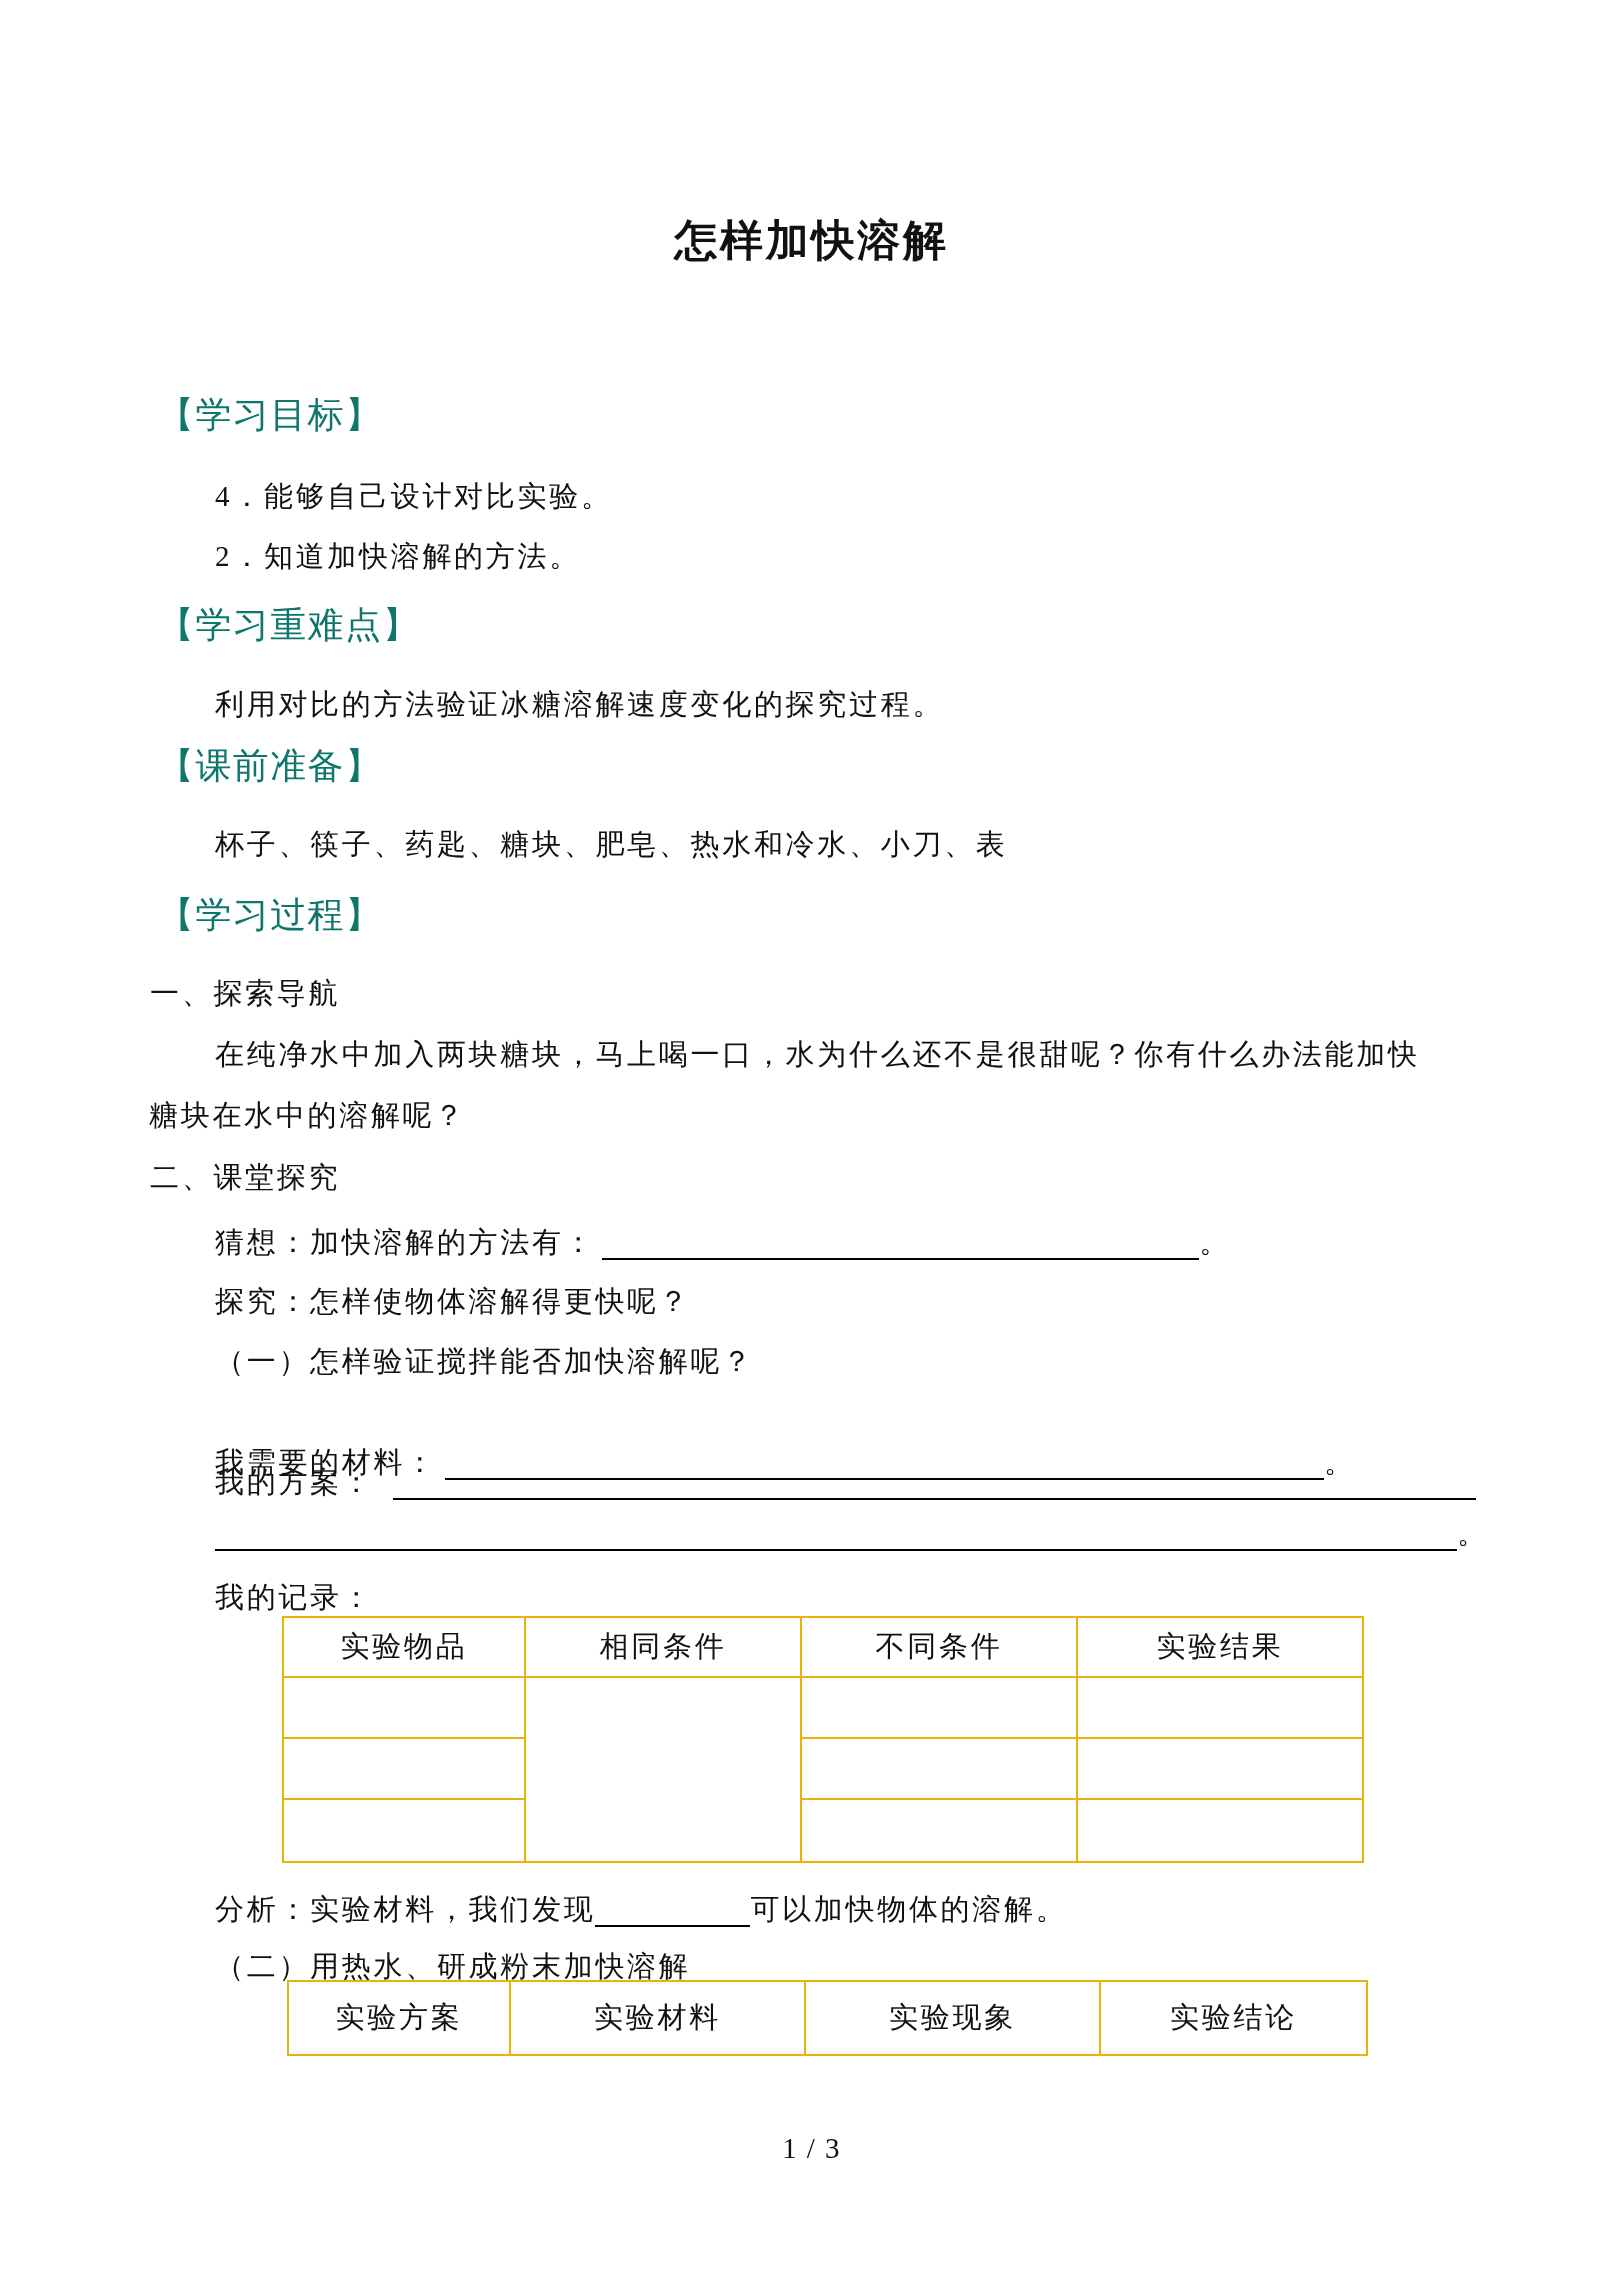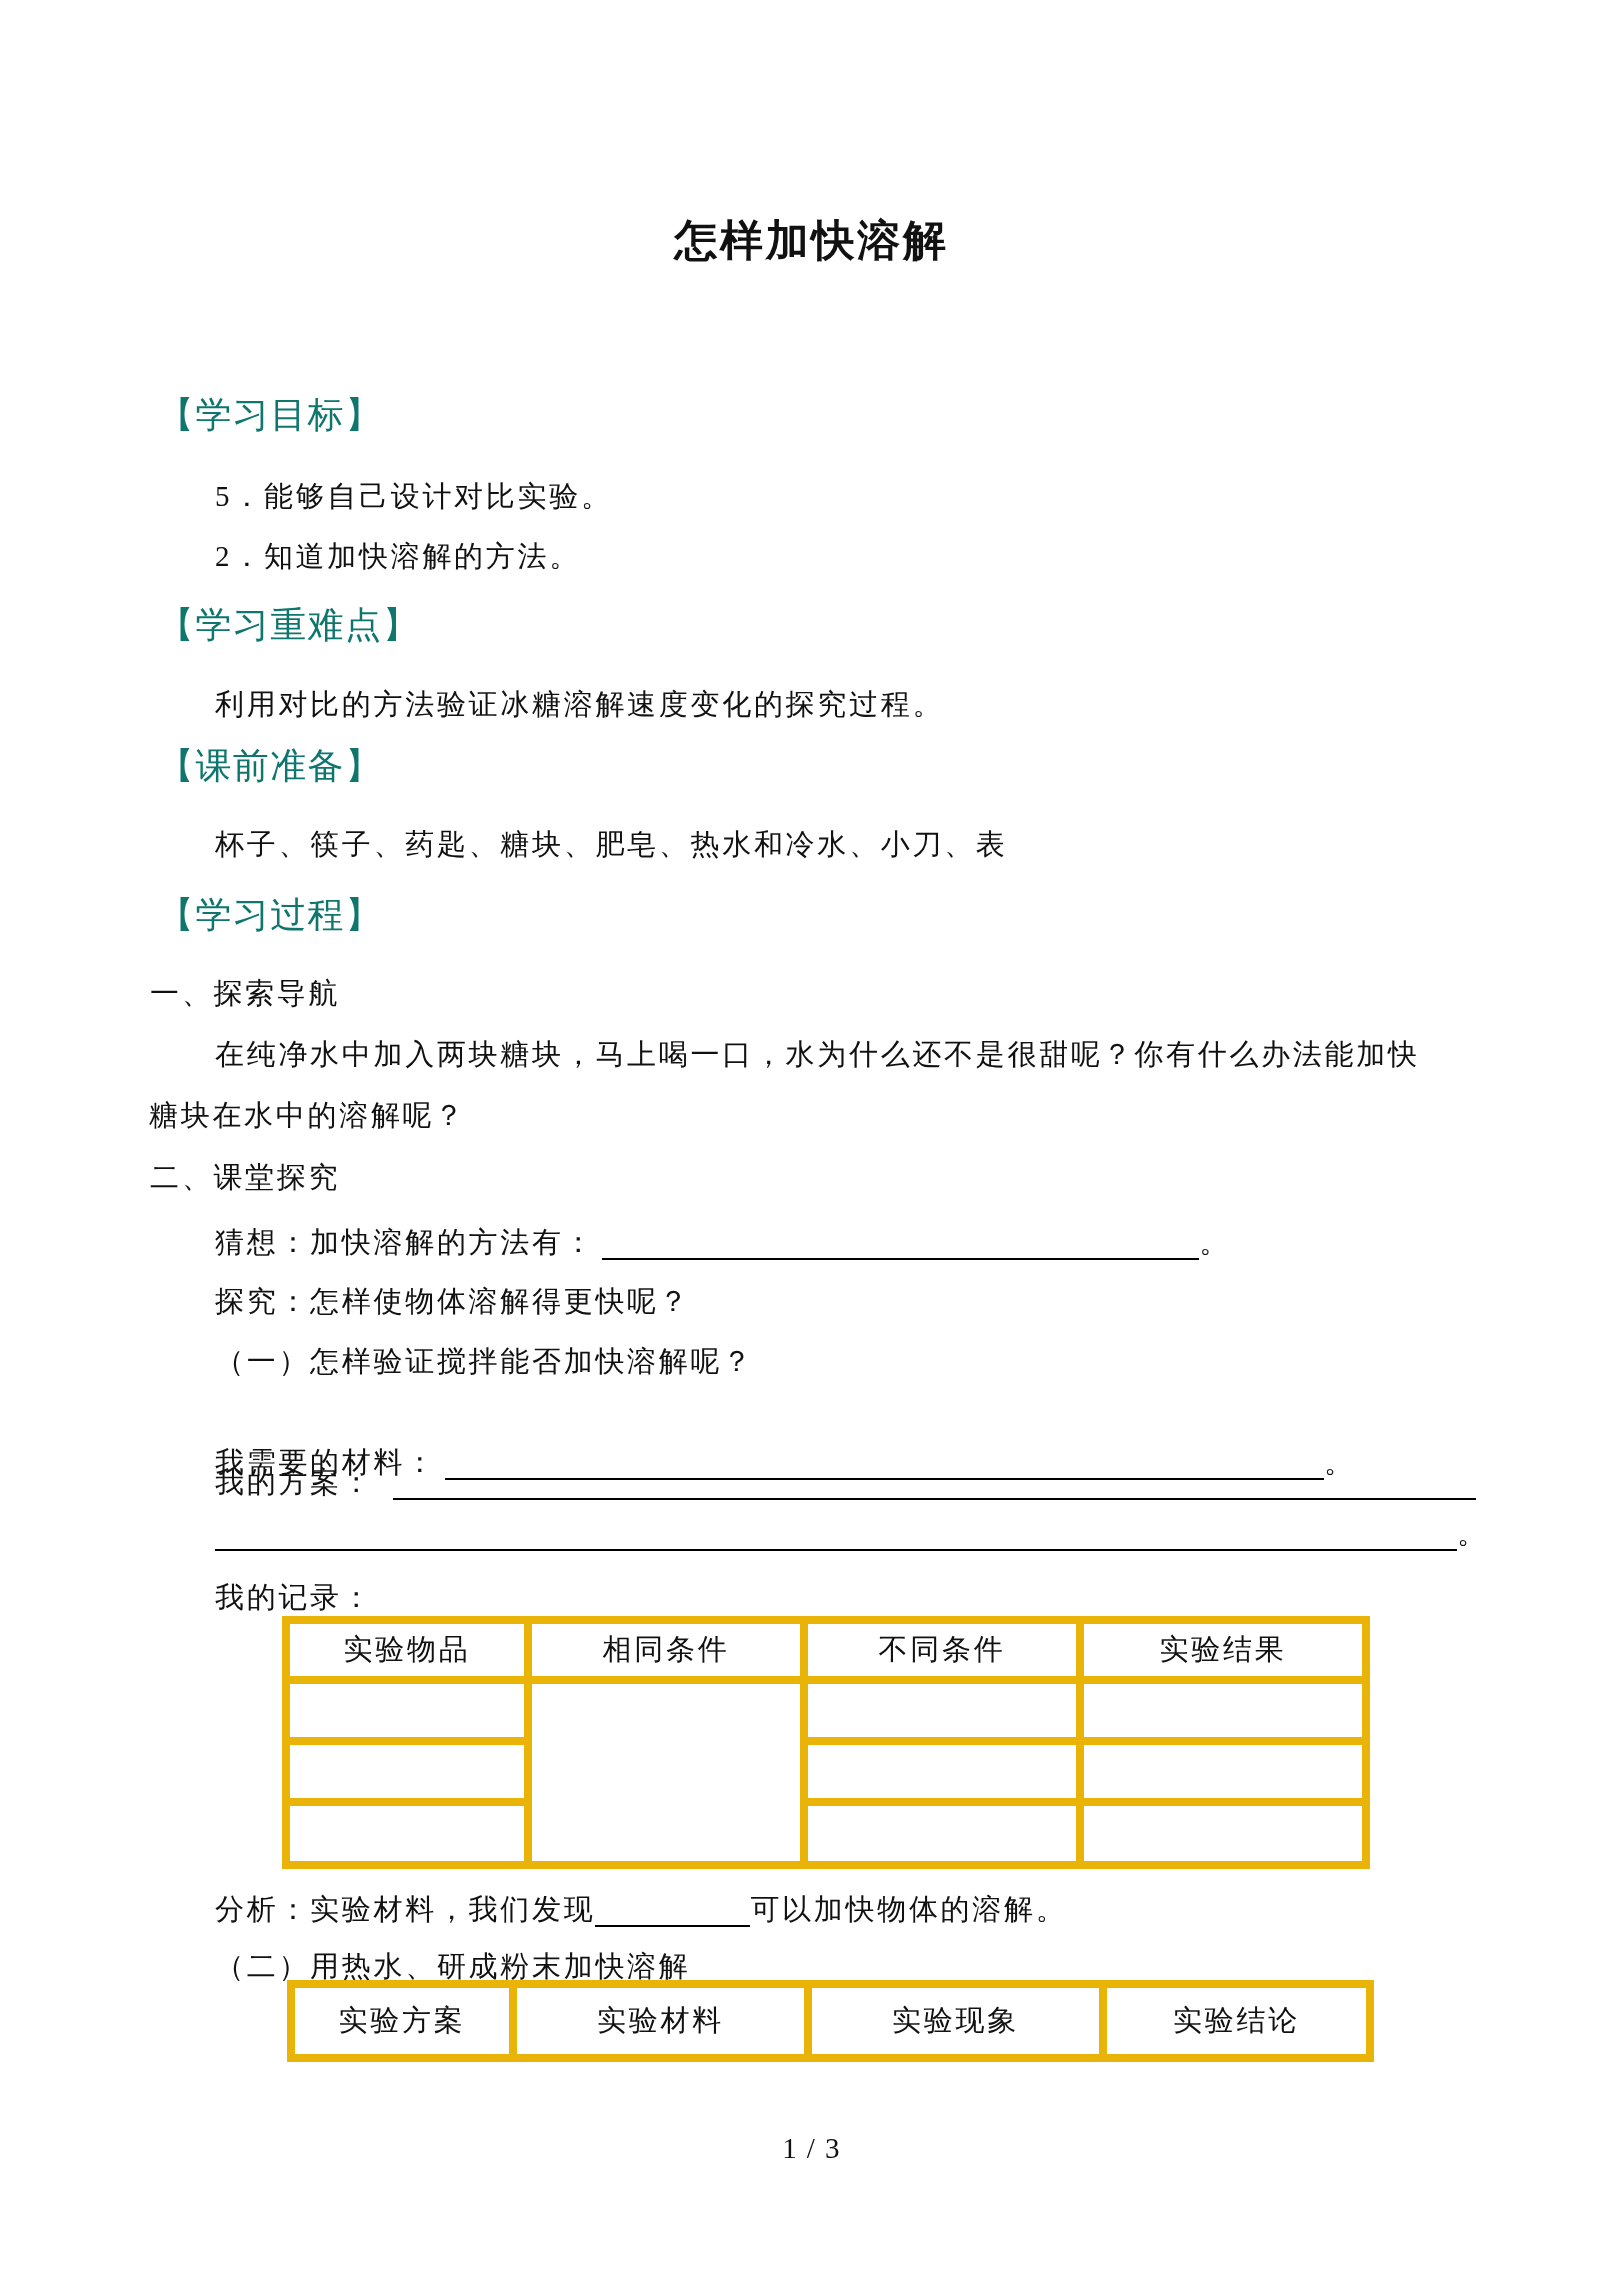--- a/index.html
+++ b/index.html
@@ -43,21 +43,21 @@
     height:9.5px;
     border-bottom:2.7px solid #000;
     vertical-align:-8.2px;
   }
   .tbl{
     position:absolute;
     border-collapse:collapse;
     table-layout:fixed;
   }
   .tbl th,.tbl td{
-    border:8px solid #eab308;
+    border:2px solid #eab308;
     padding:0;
     font-family:Liberation Serif, serif;
     font-weight:normal;
     font-size:29px;
     letter-spacing:2.7px;
     text-align:center;
     vertical-align:middle;
     color:#111;
   }
   .footer{
@@ -71,21 +71,21 @@
   }
 </style>
 </head>
 <body>
 
 <div class="page">
 
   <div class="title" style="top:216px;">怎样加快溶解</div>
 
   <div class="heading" style="left:158px;top:394px;">【学习目标】</div>
-  <div class="line" style="left:215px;top:477px;">5．能够自己设计对比实验。</div>
+  <div class="line" style="left:215px;top:477px;">4．能够自己设计对比实验。</div>
   <div class="line" style="left:215px;top:537px;">2．知道加快溶解的方法。</div>
 
   <div class="heading" style="left:158px;top:604px;">【学习重难点】</div>
   <div class="line" style="left:215px;top:685px;">利用对比的方法验证冰糖溶解速度变化的探究过程。</div>
 
   <div class="heading" style="left:158px;top:745px;">【课前准备】</div>
   <div class="line" style="left:215px;top:825px;">杯子、筷子、药匙、糖块、肥皂、热水和冷水、小刀、表</div>
 
   <div class="heading" style="left:158px;top:866px;margin-top:28px;">【学习过程】</div>
 

